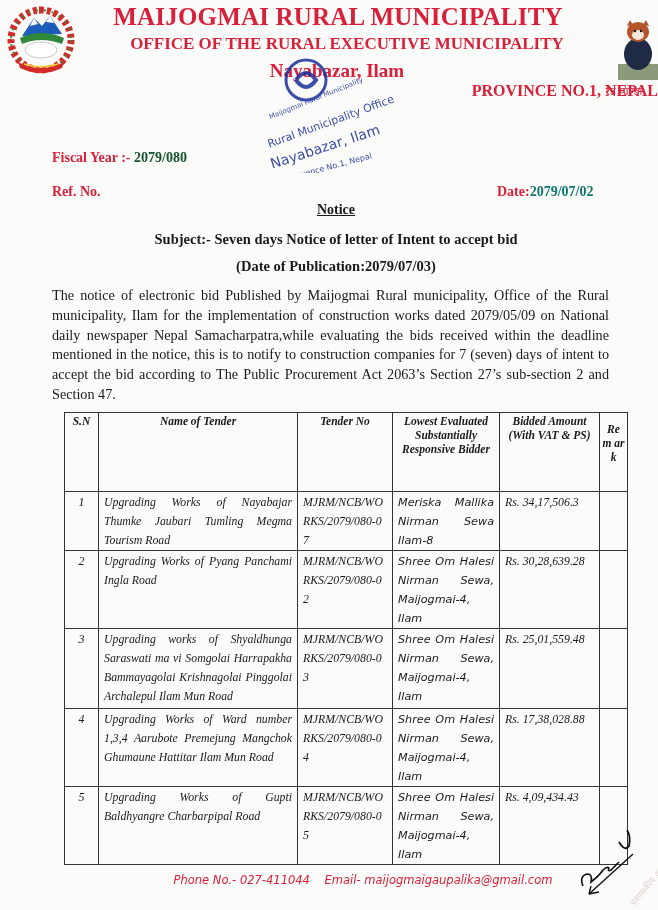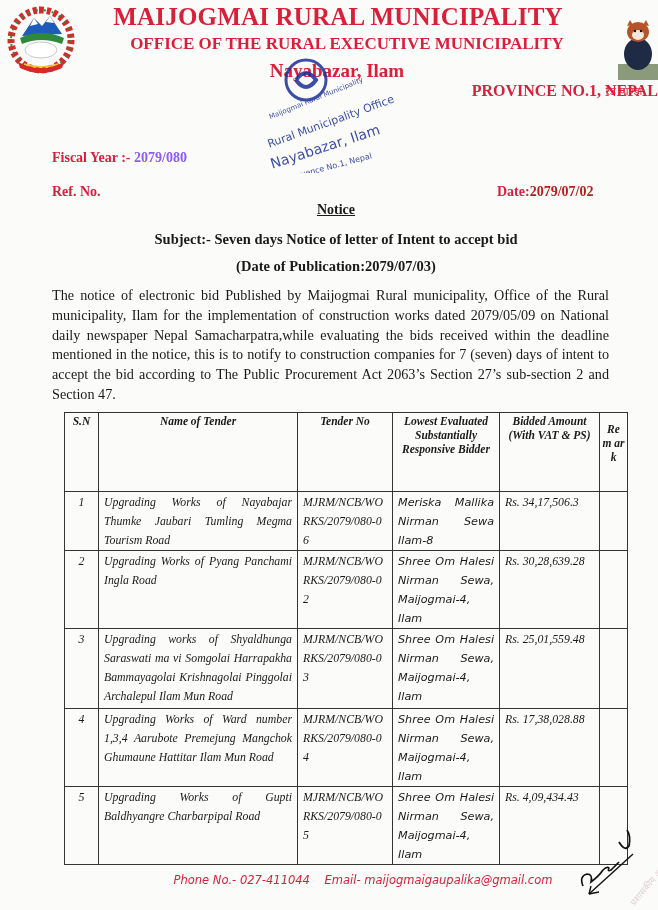--- a/index.html
+++ b/index.html
@@ -37,24 +37,24 @@
   
   .emblem { left:6px; top:4px; width:70px; height:72px; }
   .panda { left:618px; top:18px; width:40px; height:62px; }
   .panda-label { left:590px; top:83px; width:68px; text-align:center; font-size:11px; color:#d8203a; font-family:"DejaVu Sans", sans-serif; }
 
   
   .stamp { left:258px; top:58px; width:150px; height:115px; opacity:0.85; }
 
   
   .fy { left:52px; top:150px; font-size:14px; font-weight:bold; }
-  .fy .val { color:#8b5cf6; }
+  .fy .val { color:#14532d; }
   .ref { left:52px; top:184px; font-size:14px; font-weight:bold; }
   .date { left:497px; top:184px; font-size:14px; font-weight:bold; }
-  .date .val { color:#b91c1c; }
+  .date .val { color:#0f766e; }
 
   .notice-title {
     left:0; width:658px; top:202px; text-align:center;
     font-size:14px; font-weight:bold; text-decoration:underline;
     padding-left:14px; box-sizing:border-box;
   }
   .subject {
     left:0; width:658px; top:231px; text-align:center;
     font-size:14.5px; font-weight:bold;
     padding-left:14px; box-sizing:border-box;
@@ -176,21 +176,21 @@
       <th>Tender No</th>
       <th>Lowest Evaluated Substantially Responsive Bidder</th>
       <th>Bidded Amount (With VAT &amp; PS)</th>
       <th style="padding:10px 2px 0 2px;">Re m ar k</th>
     </tr>
   </thead>
   <tbody>
     <tr class="r1">
       <td class="sn">1</td>
       <td class="name">Upgrading Works of Nayabajar Thumke Jaubari Tumling Megma Tourism Road</td>
-      <td style="word-break:break-all;">MJRM/NCB/WORKS/2079/080-06</td>
+      <td style="word-break:break-all;">MJRM/NCB/WORKS/2079/080-07</td>
       <td class="bidder">Meriska Mallika Nirman Sewa Ilam-8</td>
       <td class="amount">Rs. 34,17,506.3</td>
       <td></td>
     </tr>
     <tr class="r2">
       <td class="sn">2</td>
       <td class="name">Upgrading Works of Pyang Panchami Ingla Road</td>
       <td style="word-break:break-all;margin-left:8px;">MJRM/NCB/WORKS/2079/080-02</td>
       <td class="bidder">Shree Om Halesi Nirman Sewa, Maijogmai-4, Ilam</td>
       <td class="amount">Rs. 30,28,639.28</td>

